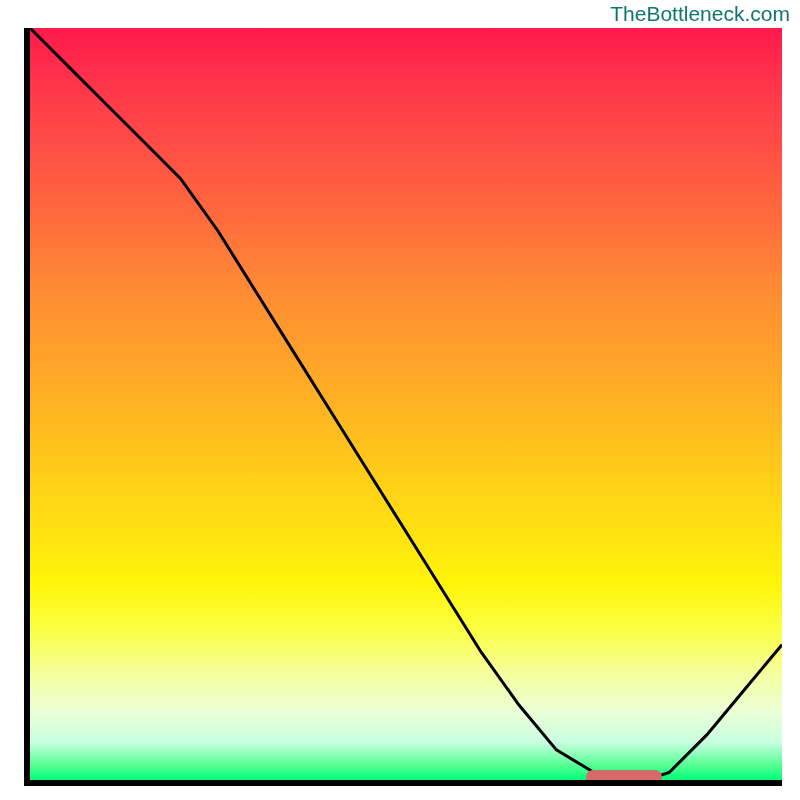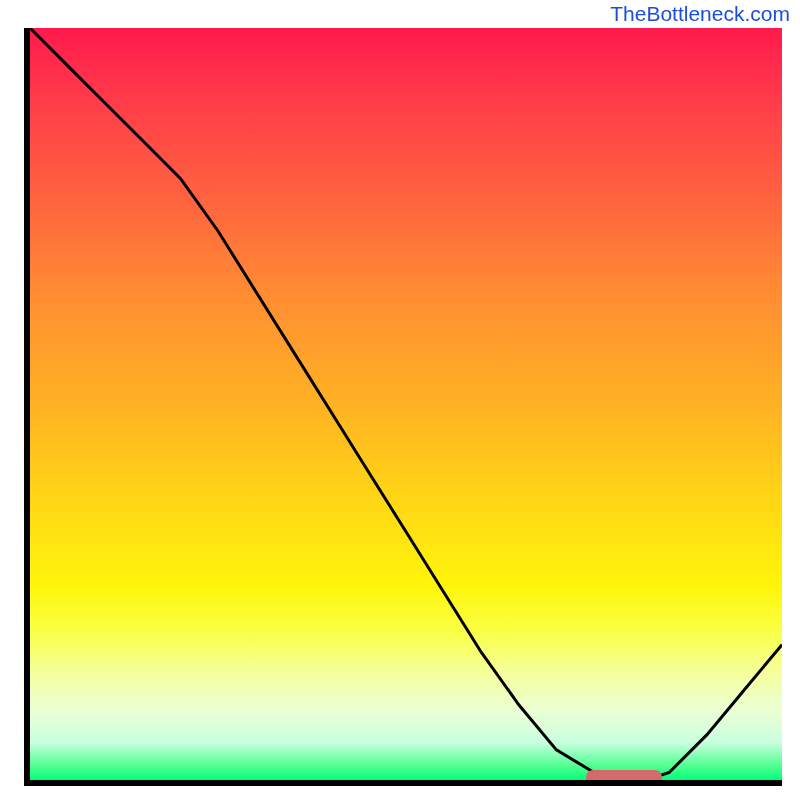--- a/index.html
+++ b/index.html
@@ -9,21 +9,21 @@
     background: #ffffff;
     position: relative;
     font-family: Arial, Helvetica, sans-serif;
     overflow: hidden;
   }
   .attribution {
     position: absolute;
     top: 2px;
     right: 10px;
     font-size: 21px;
-    color: #1d4ed8;
+    color: #0f766e;
     font-weight: 500;
   }
   .plot-frame {
     position: absolute;
     left: 24px;
     top: 28px;
     width: 758px;
     height: 758px;
     border-left: 6px solid #000;
     border-bottom: 6px solid #000;

